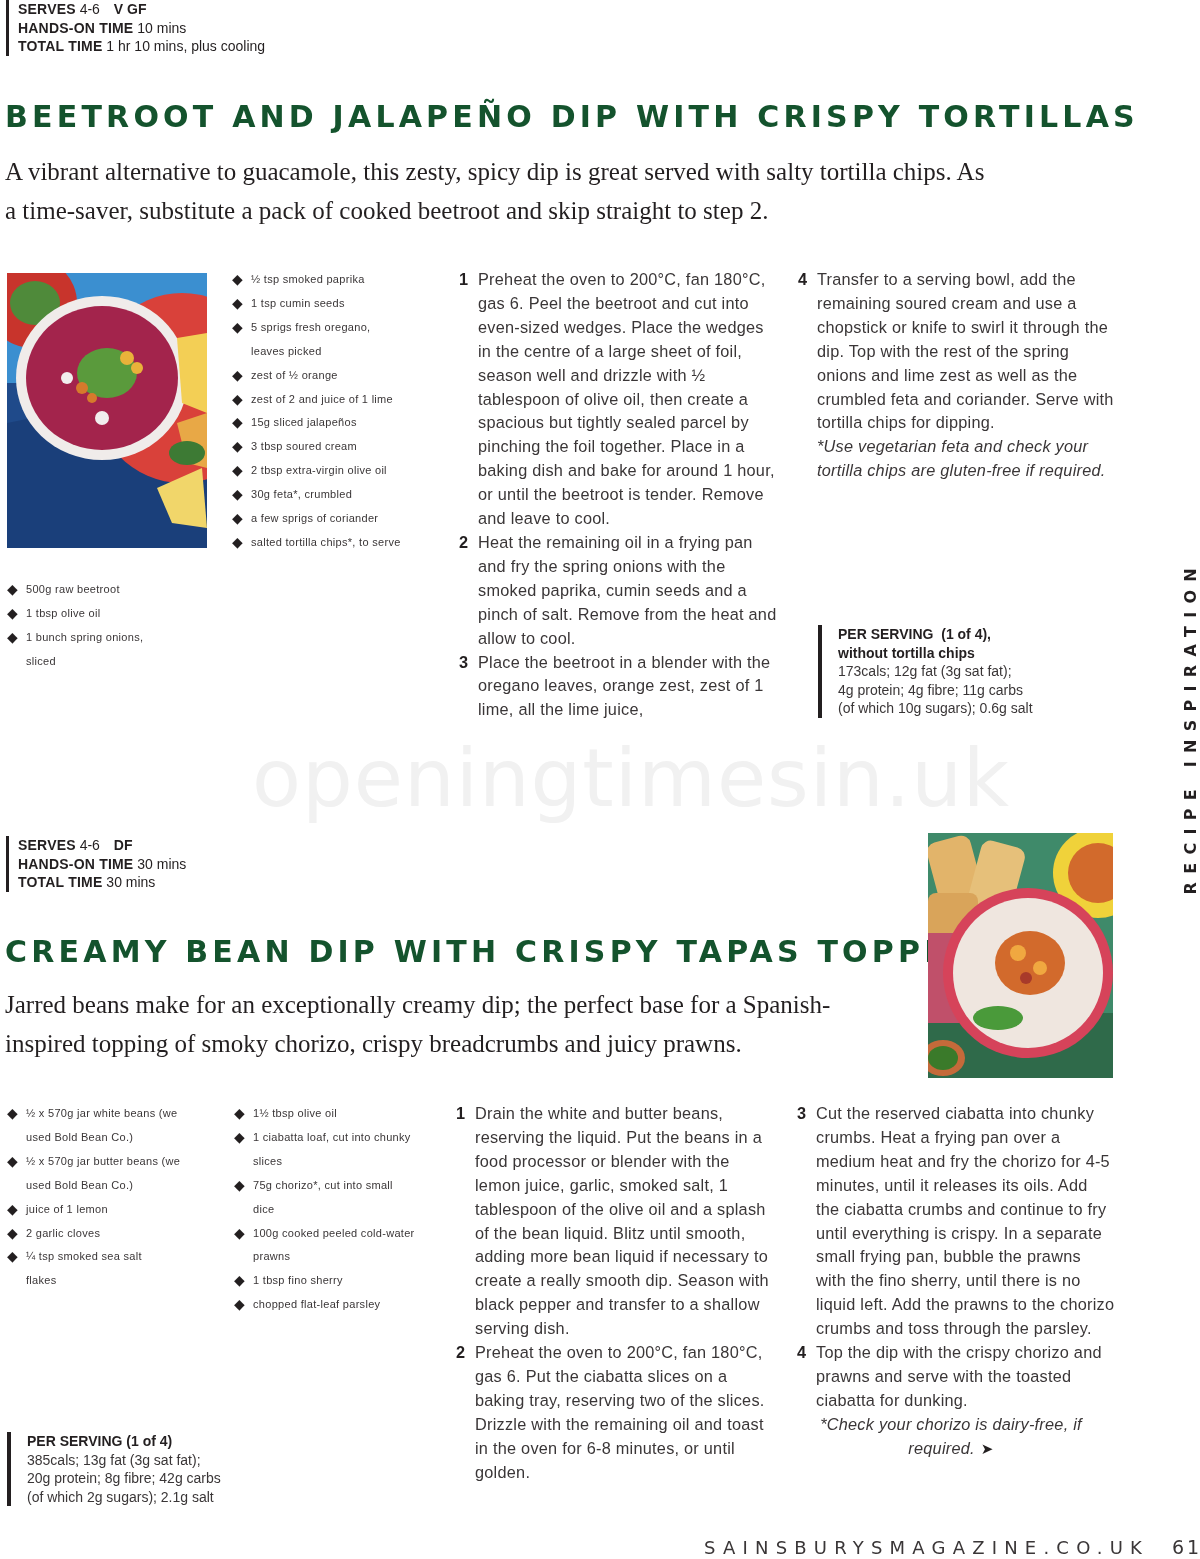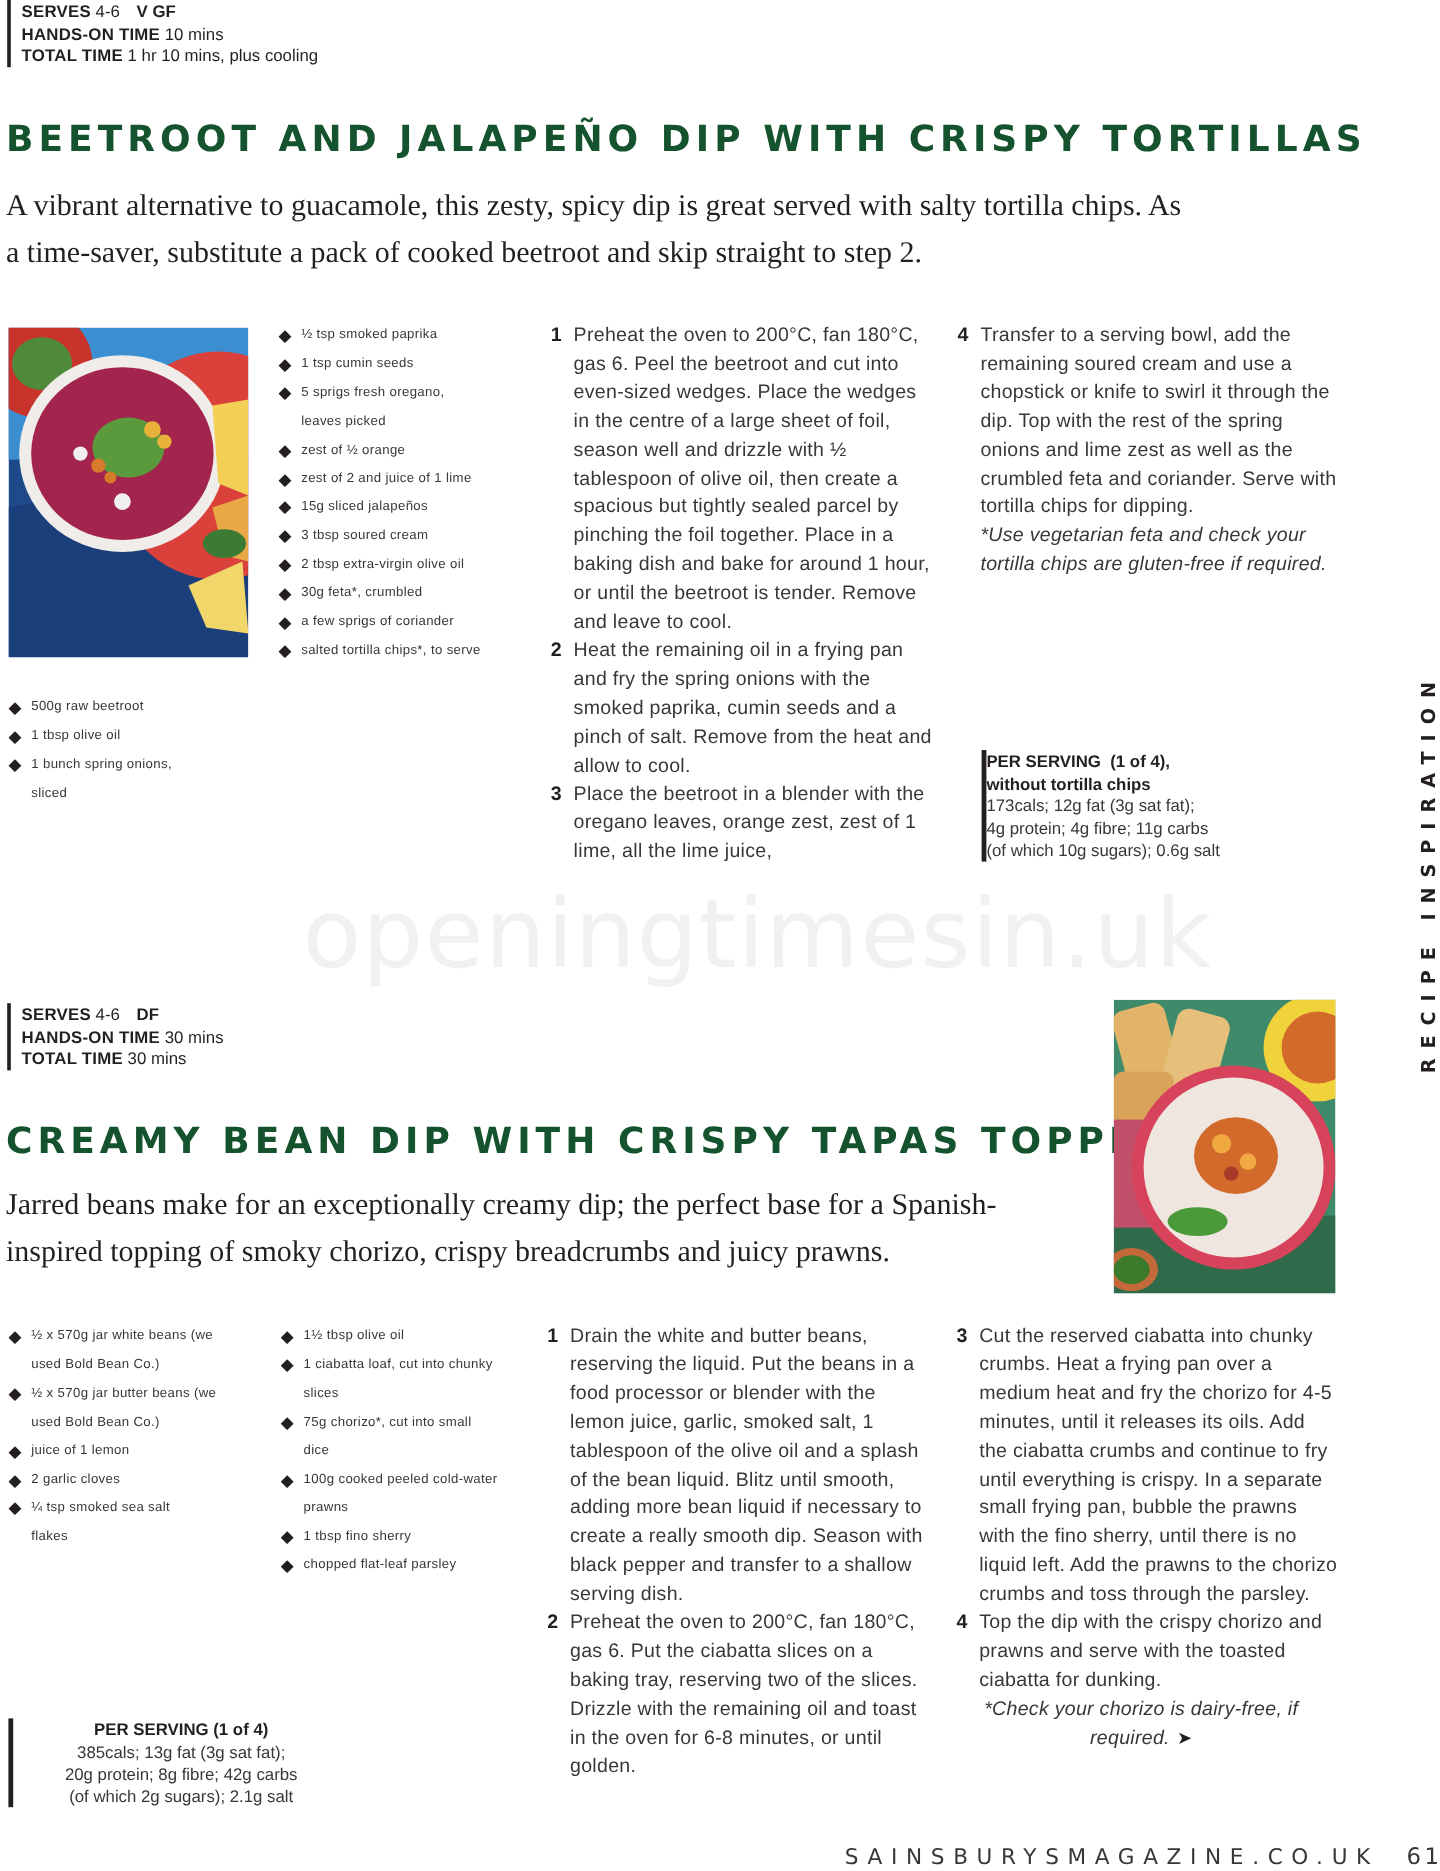--- a/index.html
+++ b/index.html
@@ -20,21 +20,21 @@
   .ing li { position: relative; padding-left: 19px; }
   .ing li::before { content: "\25C6"; position: absolute; left: 0; top: 0; font-size: 14px; color: #231f20; }
 
   .steps { list-style: none; margin: 0; padding: 0; font-size: 16.3px; line-height: 23.9px; letter-spacing: 0.25px; color: #3a3637; }
   .steps li { position: relative; padding-left: 19px; }
   .steps .num { position: absolute; left: 0; top: 0; font-weight: 700; color: #231f20; }
   .note { font-style: italic; display: block; }
   .arrow { font-style: normal; font-size: 15px; margin-left: 6px; color: #231f20; }
 
   
-  .nutri { border-left: 4px solid #231f20; padding-left: 0; font-size: 14px; line-height: 18.5px; color: #3a3637; }
+  .nutri { border-left: 4px solid #231f20; padding-left: 16px; font-size: 14px; line-height: 18.5px; color: #3a3637; }
   .nutri .nh { font-weight: 700; color: #231f20; display: block; }
 
   
   .photo { overflow: hidden; }
 
   
   .watermark { font-family: "DejaVu Sans", sans-serif; font-size: 80px; color: #f1f1f1; letter-spacing: 1px; white-space: nowrap; }
 
   
   .side { writing-mode: vertical-rl; transform: rotate(180deg); font-family: "DejaVu Sans", sans-serif; font-weight: 700; font-size: 16px; letter-spacing: 8.3px; color: #231f20; white-space: nowrap; }
@@ -201,21 +201,21 @@
     <li style="width:290px;"><span class="num">2</span><span>Preheat the oven to 200°C, fan 180°C, gas 6. Put the ciabatta slices on a baking tray, reserving two of the slices. Drizzle with the remaining oil and toast in the oven for 6-8 minutes, or until golden.</span></li>
   </ol>
 
   <ol class="abs steps" style="left:797px; top:1102px; width:318px;">
     <li><span class="num">3</span><span>Cut the reserved ciabatta into chunky crumbs. Heat a frying pan over a medium heat and fry the chorizo for 4-5 minutes, until it releases its oils. Add the ciabatta crumbs and continue to fry until everything is crispy. In a separate small frying pan, bubble the prawns with the fino sherry, until there is no liquid left. Add the prawns to the chorizo crumbs and toss through the parsley.</span></li>
     <li style="width:305px;"><span class="num">4</span><span>Top the dip with the crispy chorizo and prawns and serve with the toasted ciabatta for dunking.</span>
       <span class="note" style="width:270px;text-align:center;"><span>*Check your chorizo is dairy-free, if required.</span><span class="arrow">➤</span></span>
     </li>
   </ol>
 
-  <div class="abs nutri" style="left:7px; top:1432px; width:280px;text-align:center;">
+  <div class="abs nutri" style="left:7px; top:1432px; width:280px;">
     <span class="nh">PER SERVING (1 of 4)</span>
     <div>385cals; 13g fat (3g sat fat);</div>
     <div>20g protein; 8g fibre; 42g carbs</div>
     <div>(of which 2g sugars); 2.1g salt</div>
   </div>
 </section>
 
 <div class="abs side" style="left:1181px; top:560px;">RECIPE INSPIRATION</div>
 
 <div class="abs footer-site" style="left:704px; top:1537px;">SAINSBURYSMAGAZINE.CO.UK</div>

